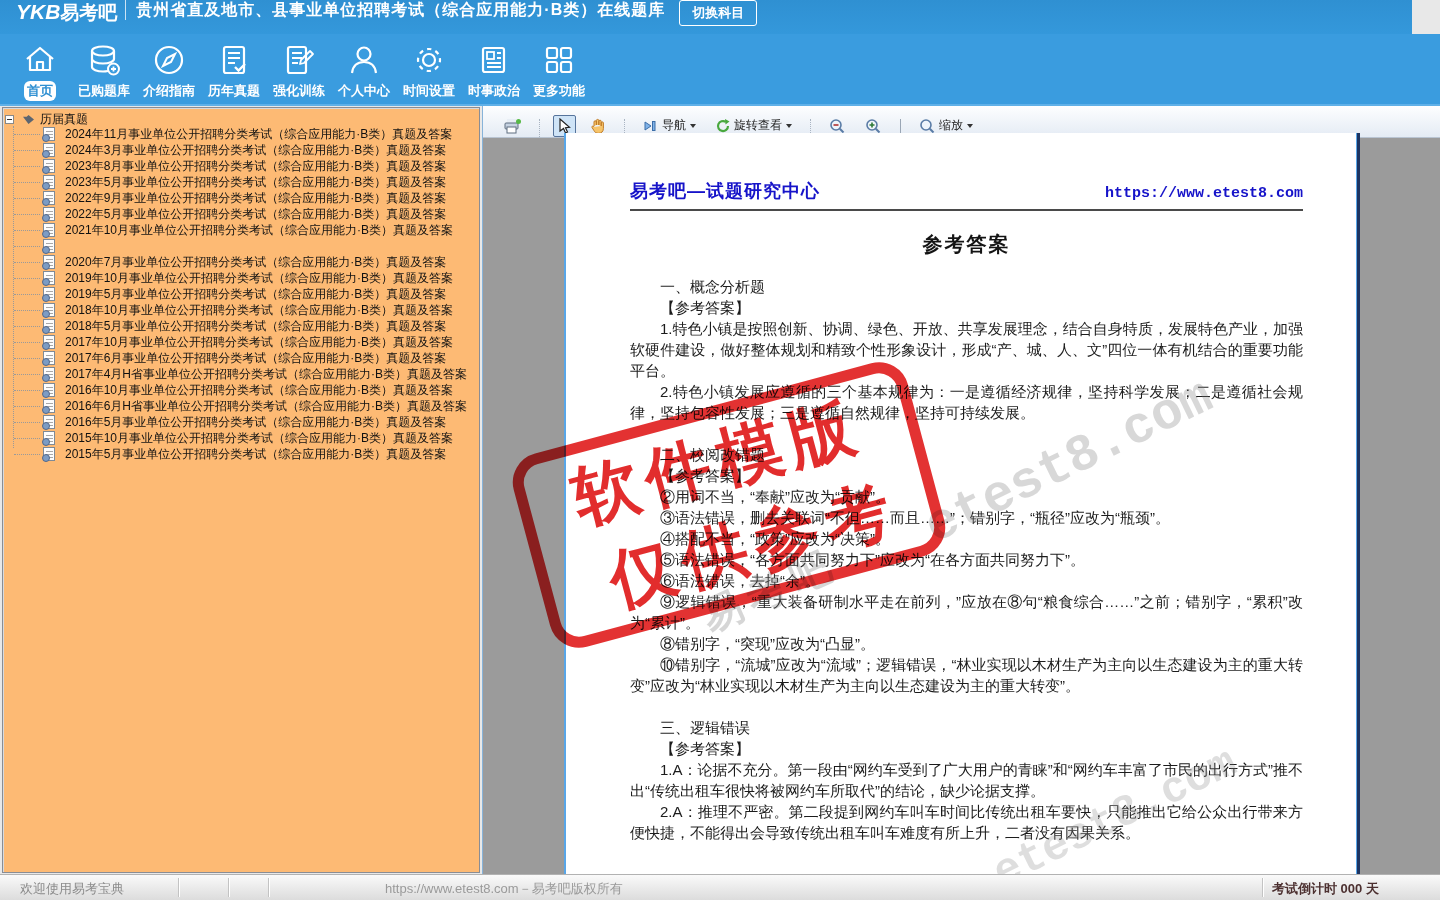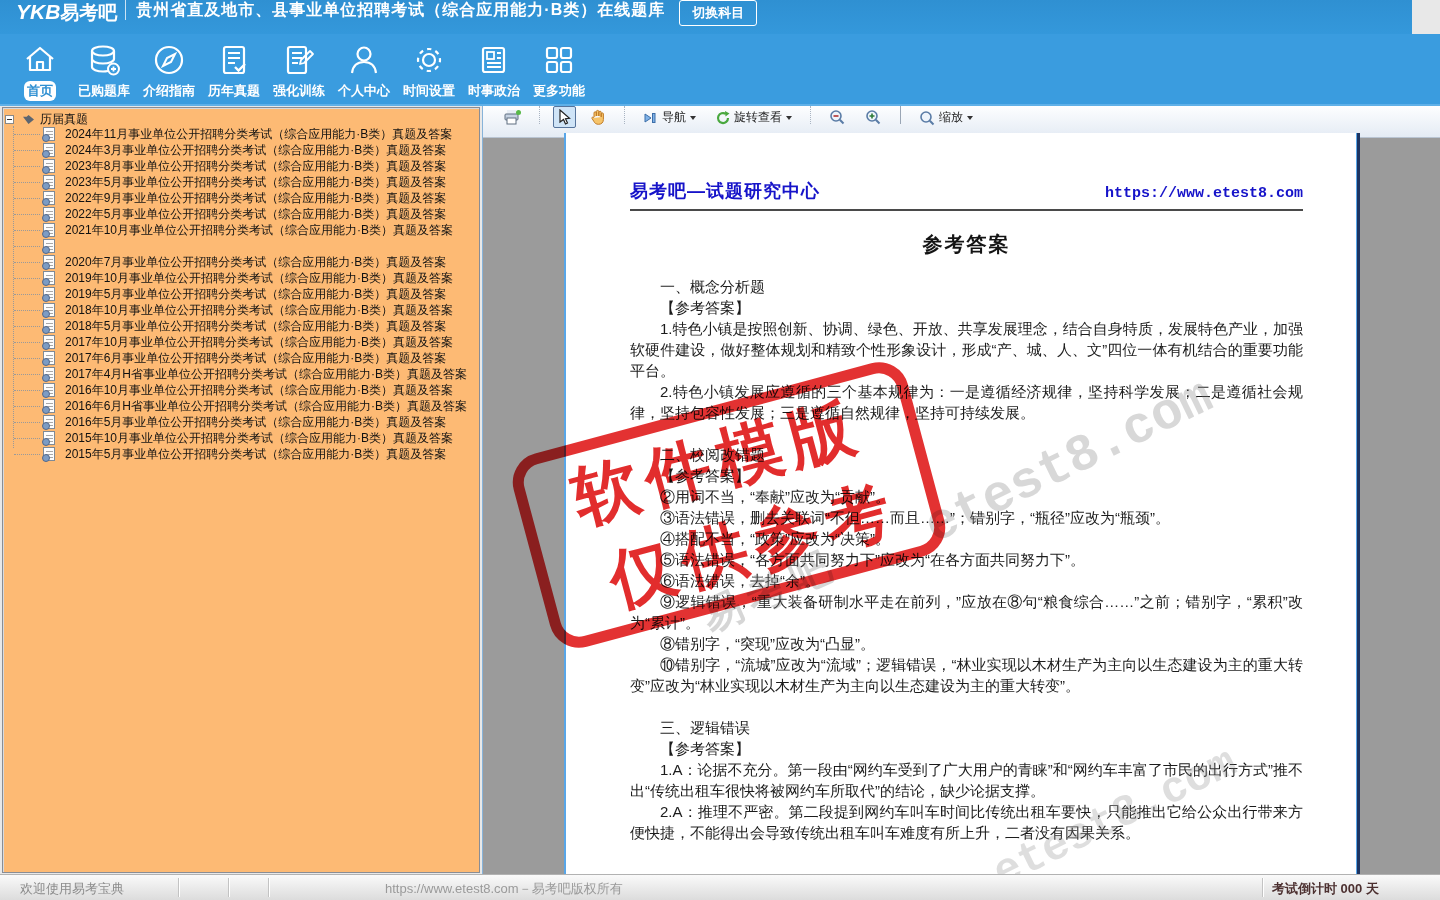--- a/index.html
+++ b/index.html
@@ -41,21 +41,21 @@
   .doc-ico::before { content:""; position:absolute; left:2px; top:3px; width:7px; height:1px;
     box-shadow:0 0 0 #999, 0 3px 0 #a8a8a8, 0 6px 0 #a8a8a8; background:#a8a8a8; }
   .doc-ico::after { content:""; position:absolute; left:-2px; bottom:-2px; width:6px; height:6px;
     border-radius:50%; background:#7c9cc4; border:1px solid #53688a; }
 
   
   .doc-area { position:absolute; left:482px; top:106px; width:958px; height:768px;
     background:#9b9b9b; border-left:1px solid #87b3d9; overflow:hidden; }
   .pdf-toolbar { position:absolute; left:0; top:0; width:100%; height:32px;
     background:linear-gradient(#fdfeff,#e4ebf4); border-bottom:1px solid #b9c4d2;
-    display:flex; align-items:flex-start; font-size:12px; color:#222;gap:7px; }
+    display:flex; align-items:flex-end; font-size:12px; color:#222;gap:7px; }
   .pt-btn { display:flex; align-items:center; padding:2px 4px; margin:0 1px; border:1px solid transparent;
     border-radius:2px; cursor:pointer; white-space:nowrap; }
   .pt-btn.selected { background:#cfe4f7; border:1px solid #56749c; }
   .pt-sep { width:1px; height:18px; border-left:1px dotted #a9b4c2; margin:0 5px; }
   .pt-sep.solid { border-left:1px solid #9aa6b5; }
   .caret { width:0; height:0; border-left:3.5px solid transparent; border-right:3.5px solid transparent;
     border-top:4px solid #333; margin-left:4px; }
   .pt-label { margin-left:3px; }
 
   .viewer-canvas { position:absolute; left:0; top:27px; width:100%; height:741px; overflow:hidden; }

